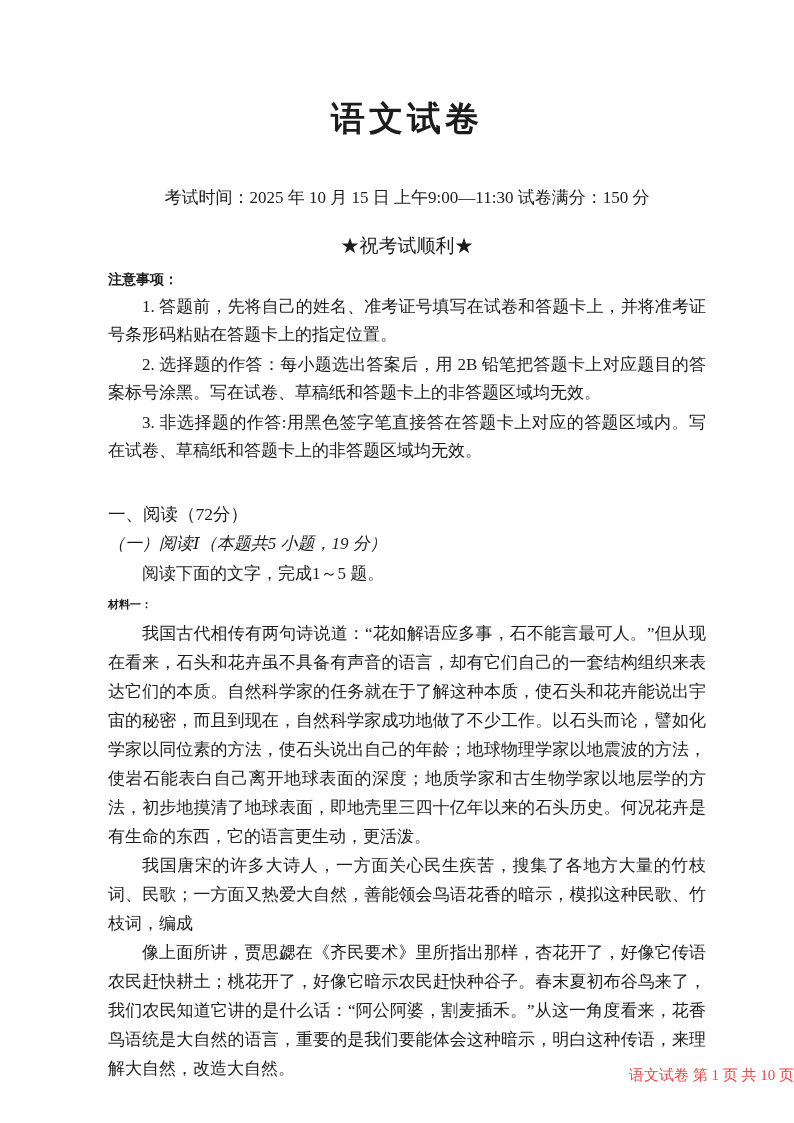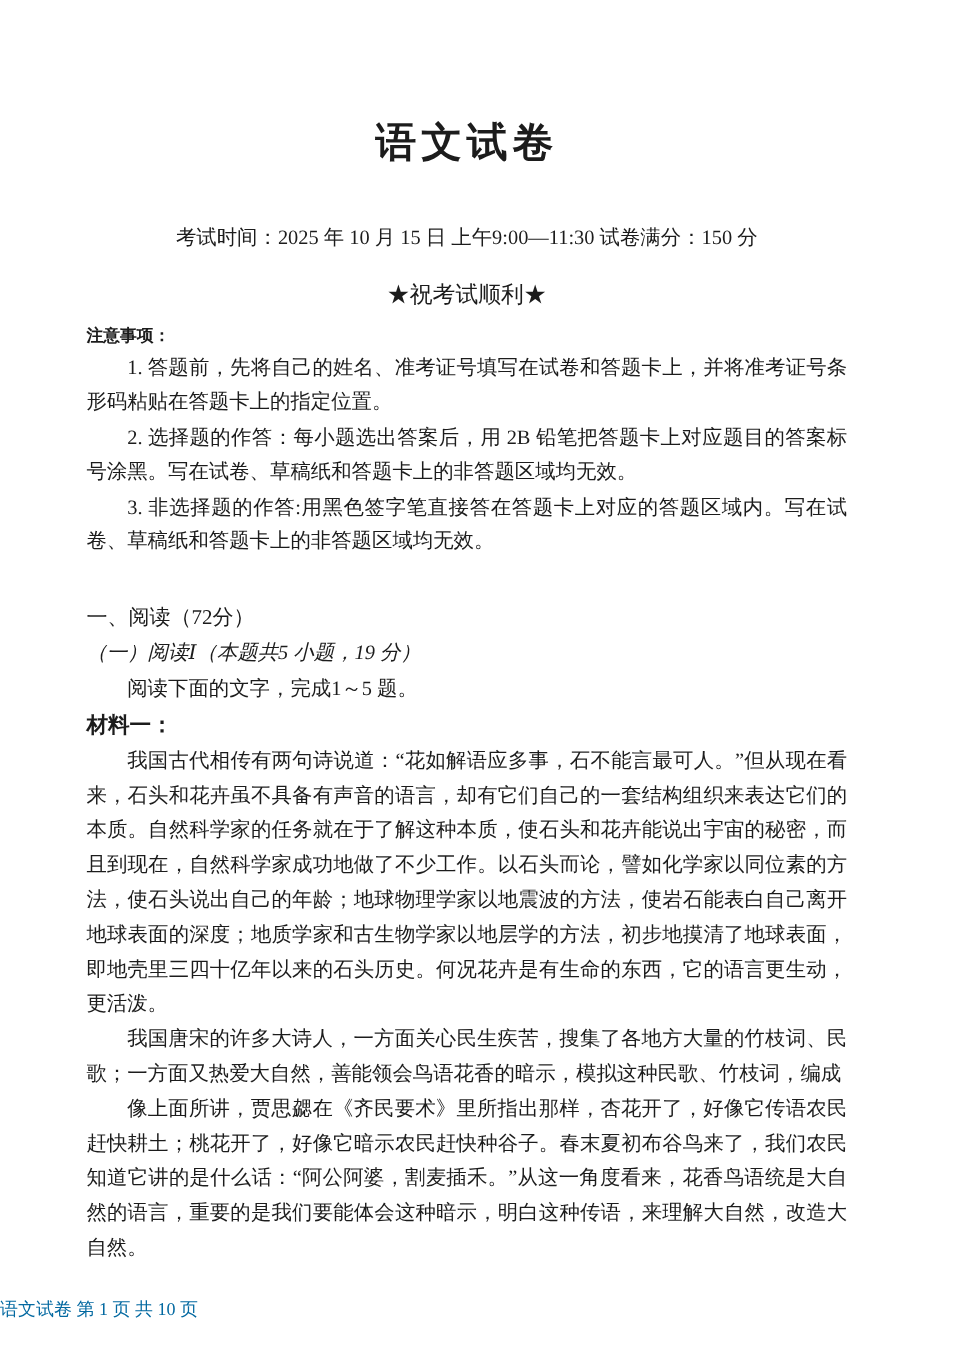--- a/index.html
+++ b/index.html
@@ -9,21 +9,21 @@
   }
   .page {
     position: relative;
     width: 794px;
     height: 1123px;
     margin: 0 auto;
     background: #ffffff;
     color: #1c1c1c;
     font-family: "Liberation Serif", "DejaVu Serif", serif;
     box-sizing: border-box;
-    padding: 96px 88px 0 72px;
+    padding: 96px 88px 0 108px;
     overflow: hidden;
   }
   .doc-title {
     text-align: center;
     font-size: 34px;
     font-weight: bold;
     letter-spacing: 4px;
     margin: 0 0 44px 0;
   }
   .exam-info {
@@ -65,40 +65,40 @@
     margin: 0;
     font-style: italic;
   }
   .instruction-line {
     font-size: 17px;
     line-height: 30px;
     text-indent: 2em;
     margin: 0;
   }
   .material-heading {
-    font-size: 18px;
+    font-size: 11px;
     font-weight: bold;
     line-height: 30px;
     margin: 0;
   }
   .body-paragraph {
     font-size: 17px;
     line-height: 29px;
     text-align: justify;
     text-indent: 2em;
     margin: 0;
   }
   .footer {
     position: absolute;
     left: 0;
     right: 0;
-    bottom: 22px;
-    text-align: left;
+    bottom: 38px;
+    text-align: right;
     font-size: 15px;
-    color: #0369a1;
+    color: #ef4444;
   }
 </style>
 </head>
 <body>
 
 <div class="page">
 
   <h1 class="doc-title">语文试卷</h1>
 
   <p class="exam-info">考试时间：2025 年 10 月 15 日  上午9:00—11:30 试卷满分：150 分</p>

